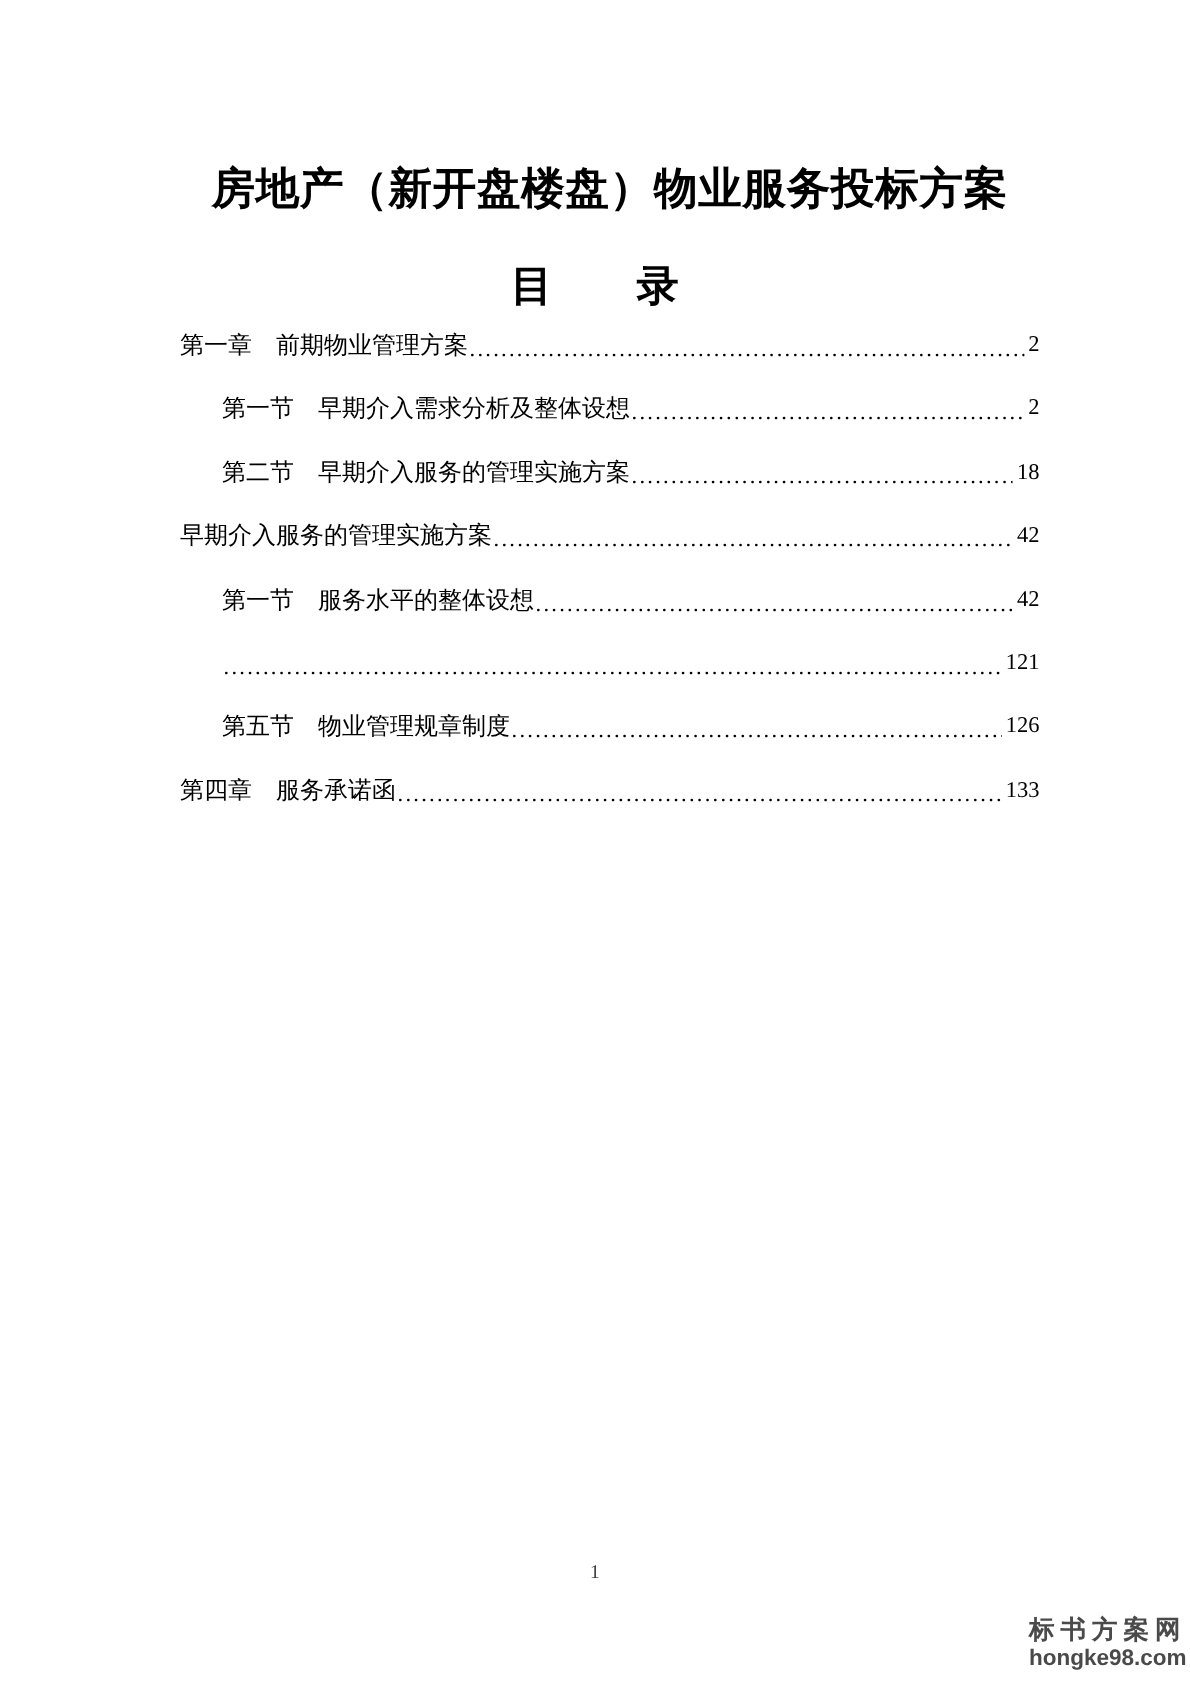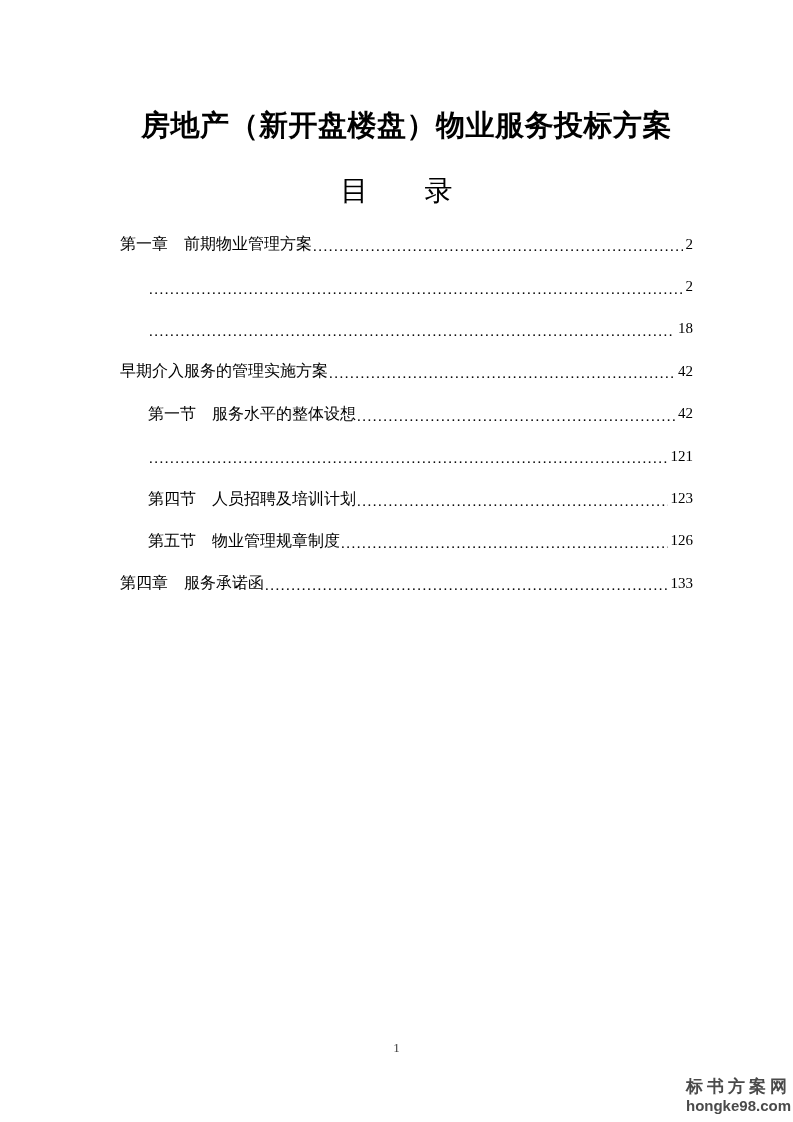--- a/index.html
+++ b/index.html
@@ -25,33 +25,33 @@
     letter-spacing: 0.5px;
     color: #000;
     white-space: nowrap;
     padding-left: 20px;
   }
   .toc-heading {
     position: absolute;
     top: 172px; left: 0; right: 0;
     text-align: center;
     font-family: "Liberation Sans", "DejaVu Sans", sans-serif;
-    font-weight: 400;
+    font-weight: 700;
     font-size: 28px;
     color: #000;
   }
   .toc-list {
     position: absolute;
     top: 223px;
     left: 120px;
     width: 573px;
   }
   .toc-row {
     display: flex;
-    align-items: center;
+    align-items: flex-start;
     height: 42.4px;
     font-size: 16px;
     line-height: 1;
     cursor: pointer;
   }
   .toc-row.lvl1 { padding-left: 28px; }
   .toc-row.lvl2 { padding-left: 42px; }
   .toc-label { white-space: nowrap; flex: 0 0 auto; }
   .toc-leader {
     flex: 1 1 auto;
@@ -115,45 +115,42 @@
 
   <div class="toc-heading">目　　录</div>
 
   <div class="toc-list">
       <div class="toc-row lvl0">
       <span class="toc-label">第一章　前期物业管理方案</span>
       <span class="toc-leader"></span>
       <span class="toc-page">2</span>
     </div>
       <div class="toc-row lvl1">
+      <span class="toc-label">第一节　早期介入需求分析及整体设想</span>
       <span class="toc-leader"></span>
       <span class="toc-page">2</span>
     </div>
       <div class="toc-row lvl1">
+      <span class="toc-label">第二节　早期介入服务的管理实施方案</span>
       <span class="toc-leader"></span>
       <span class="toc-page">18</span>
     </div>
       <div class="toc-row lvl0">
       <span class="toc-label">早期介入服务的管理实施方案</span>
       <span class="toc-leader"></span>
       <span class="toc-page">42</span>
     </div>
       <div class="toc-row lvl1">
       <span class="toc-label">第一节　服务水平的整体设想</span>
       <span class="toc-leader"></span>
       <span class="toc-page">42</span>
     </div>
       <div class="toc-row lvl1">
       <span class="toc-leader"></span>
       <span class="toc-page">121</span>
-    </div>
-      <div class="toc-row lvl1">
-      <span class="toc-label">第四节　人员招聘及培训计划</span>
-      <span class="toc-leader"></span>
-      <span class="toc-page">123</span>
     </div>
       <div class="toc-row lvl1">
       <span class="toc-label">第五节　物业管理规章制度</span>
       <span class="toc-leader"></span>
       <span class="toc-page">126</span>
     </div>
       <div class="toc-row lvl0">
       <span class="toc-label">第四章　服务承诺函</span>
       <span class="toc-leader"></span>
       <span class="toc-page">133</span>

